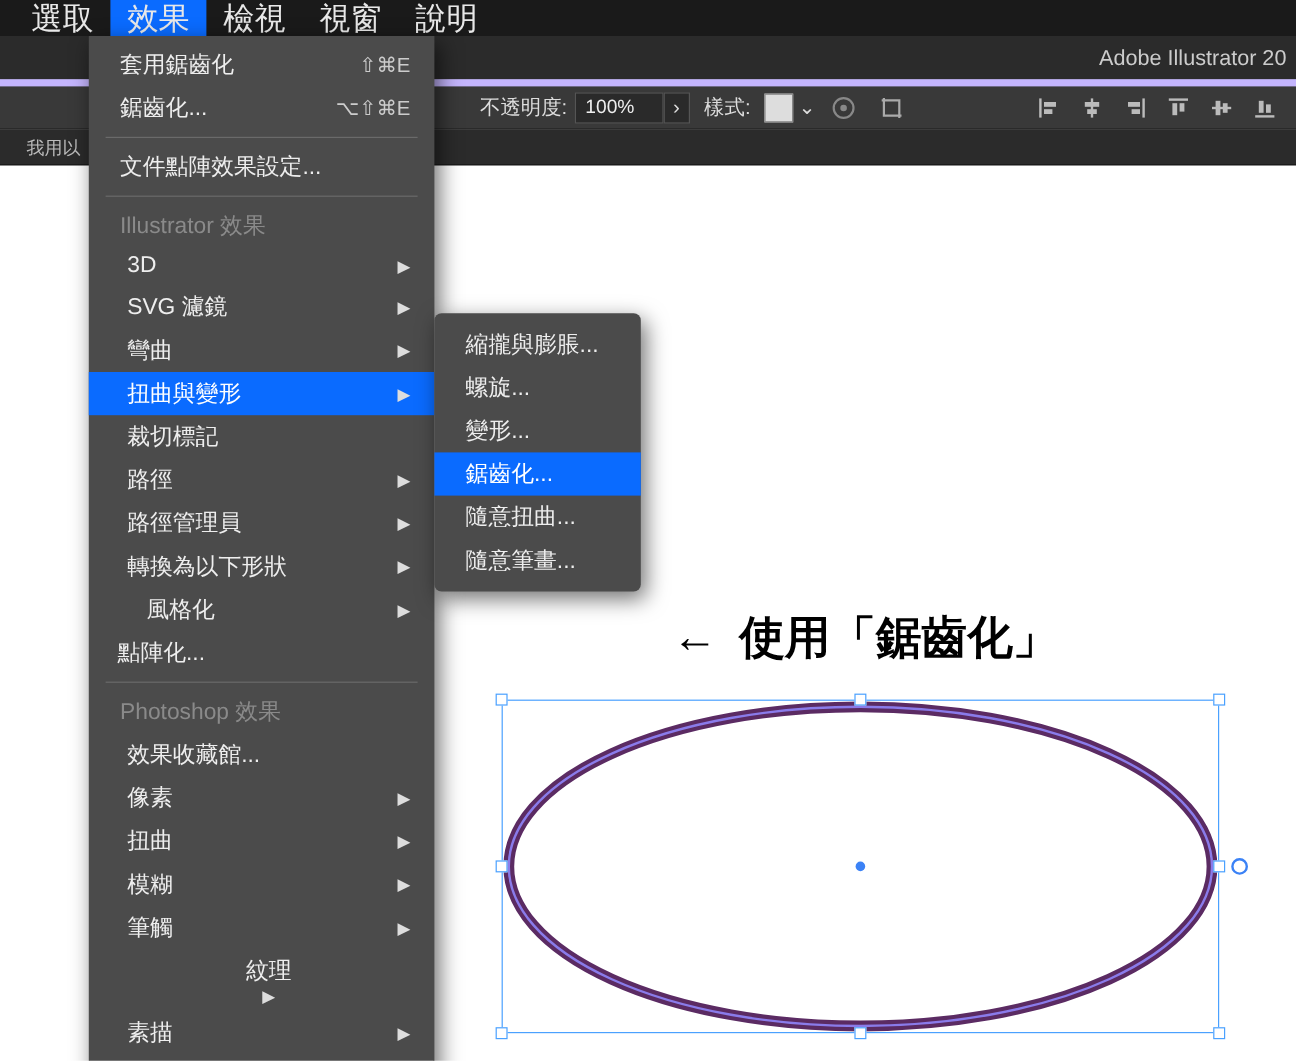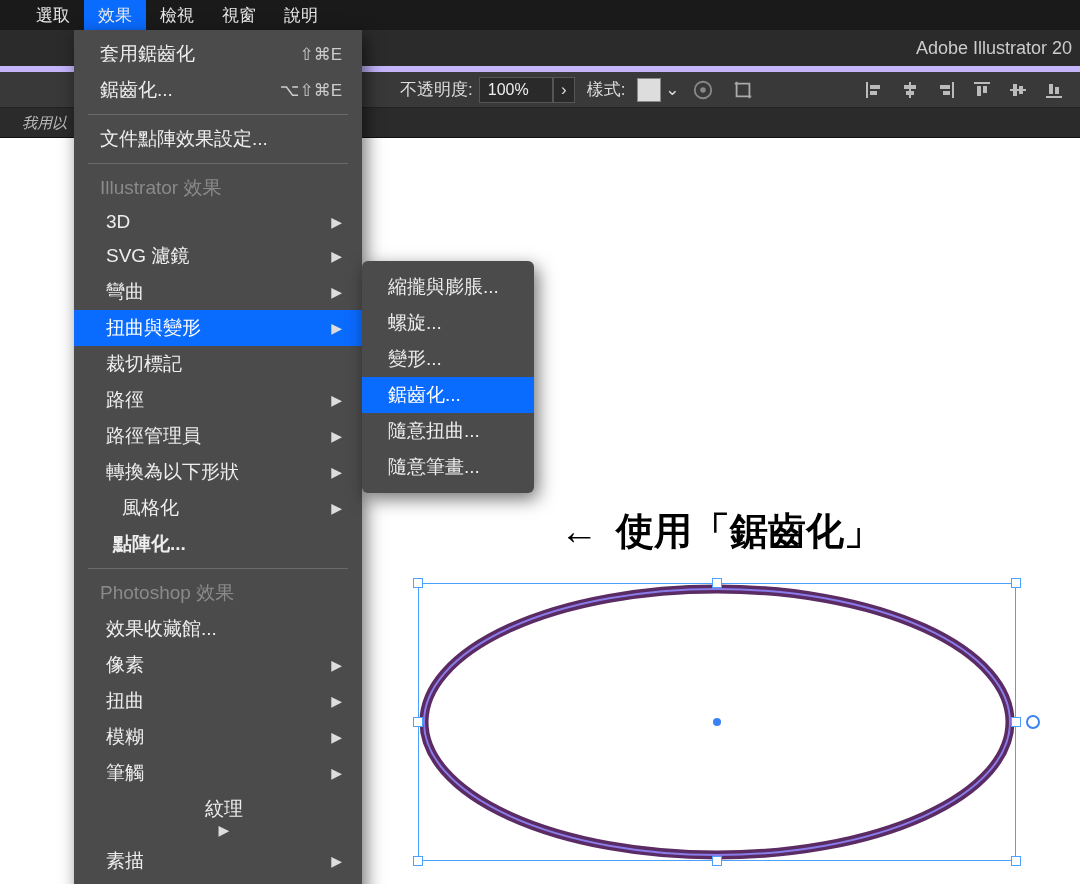--- a/index.html
+++ b/index.html
@@ -1,35 +1,35 @@
 <!DOCTYPE html>
 <html><head>
 <meta charset="utf-8">
 <style>
   * { margin: 0; padding: 0; box-sizing: border-box; font-family: -apple-system, "Helvetica Neue", Arial, sans-serif; }
   body { width: 1080px; height: 884px; background: #fff; overflow: hidden; position: relative; }
 
-  .menubar { background: #1a1a1a; height: 30px; display: flex; align-items: center; padding-left: 22px; color: #e8e8e8; font-size: 17px; }
+  .menubar { background: #1a1a1a; height: 30px; display: flex; align-items: center; padding-left: 12px; color: #e8e8e8; font-size: 26px; }
   .menubar .mitem { padding: 4px 14px; cursor: default; }
   .menubar .mitem.active { background: #0a6bff; }
 
   .app-title-strip { background: #2b2b2b; height: 36px; display: flex; align-items: center; justify-content: flex-end; padding-right: 8px; color: #ccc; font-size: 18px; }
 
   .toolbar { background: #393939; height: 42px; display: flex; align-items: center; padding: 0 8px; color: #ddd; font-size: 17px; border-top: 6px solid #c4b5fd; border-bottom: 1px solid #222; position: relative; }
   .toolbar .spacer-left { width: 380px; }
   .tb-label { margin: 0 6px 0 12px; color: #ddd; }
   .tb-input { background: #2a2a2a; color: #eee; border: 1px solid #555; height: 26px; width: 74px; padding: 0 8px; font-size: 16px; }
   .tb-chevron { background: #2a2a2a; border: 1px solid #555; width: 22px; height: 26px; display:flex; align-items:center; justify-content:center; }
   .swatch { width: 24px; height: 24px; background: #ddd; border: 1px solid #888; margin-left: 6px; }
   .icon-btn { width: 32px; height: 32px; display:flex; align-items:center; justify-content:center; color:#aaa; margin: 0 4px; }
   .align-group { margin-left: auto; display:flex; }
   .align-glyph { width: 28px; height: 28px; margin: 0 4px; display:flex; align-items:center; justify-content:center; color:#bbb; }
 
   .tabstrip { background: #2b2b2b; height: 30px; display:flex; align-items:flex-end; padding-left: 12px; border-bottom: 1px solid #111; }
-  .tab { color:#bbb; font-size: 15px; padding: 4px 10px; font-style: italic; }
+  .tab { color:#bbb; font-size: 15px; padding: 4px 10px; }
 
   
   .dropdown { position: absolute; top: 30px; left: 74px; width: 288px; background: #4b4b4b; box-shadow: 4px 6px 18px rgba(0,0,0,0.55); border-radius: 0 0 8px 8px; padding: 6px 0 10px 0; z-index: 50; }
   .dd-item { display:flex; align-items:center; justify-content:space-between; color:#eee; font-size: 19px; padding: 5px 20px 5px 26px; cursor: default; white-space: nowrap; }
   .dd-item.disabled { color:#8a8a8a; }
   .dd-item.highlight { background:#0a6bff; color:#fff; }
   .dd-sep { height:1px; background:#6a6a6a; margin: 6px 14px; }
   .shortcut { color:#ccc; font-size:17px; }
   .arrow-r { font-size: 14px; color:#ddd; }
 
@@ -211,21 +211,21 @@
         <span class="arrow-r">▶</span>
       </div>
       <div class="dd-item" style="padding-left: 32px;">
         <span>轉換為以下形狀</span>
         <span class="arrow-r">▶</span>
       </div>
       <div class="dd-item" style="padding-left: 48px;">
         <span>風格化</span>
         <span class="arrow-r">▶</span>
       </div>
-      <div class="dd-item" style="padding-left: 39px; font-weight: bold;">
+      <div class="dd-item" style="padding-left: 24px;">
         <span>點陣化...</span>
       </div>
     </div>
   <div class="dd-sep"></div>
   <div class="dd-item disabled">
     <span>Photoshop 效果</span>
   </div>
   <div id="ps-list">
       <div class="dd-item" style="padding-left: 32px;">
         <span>效果收藏館...</span>

